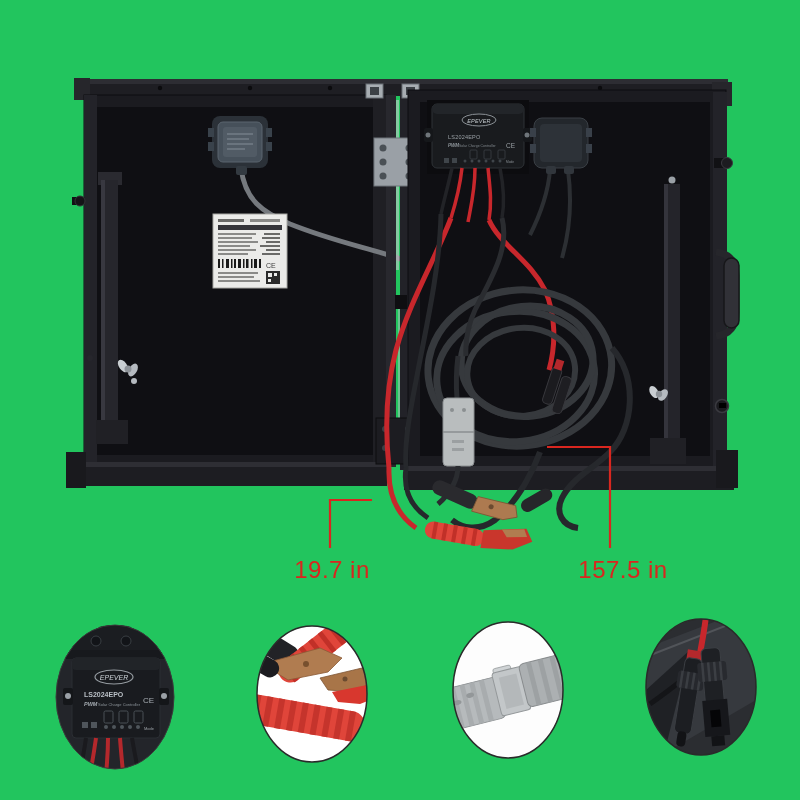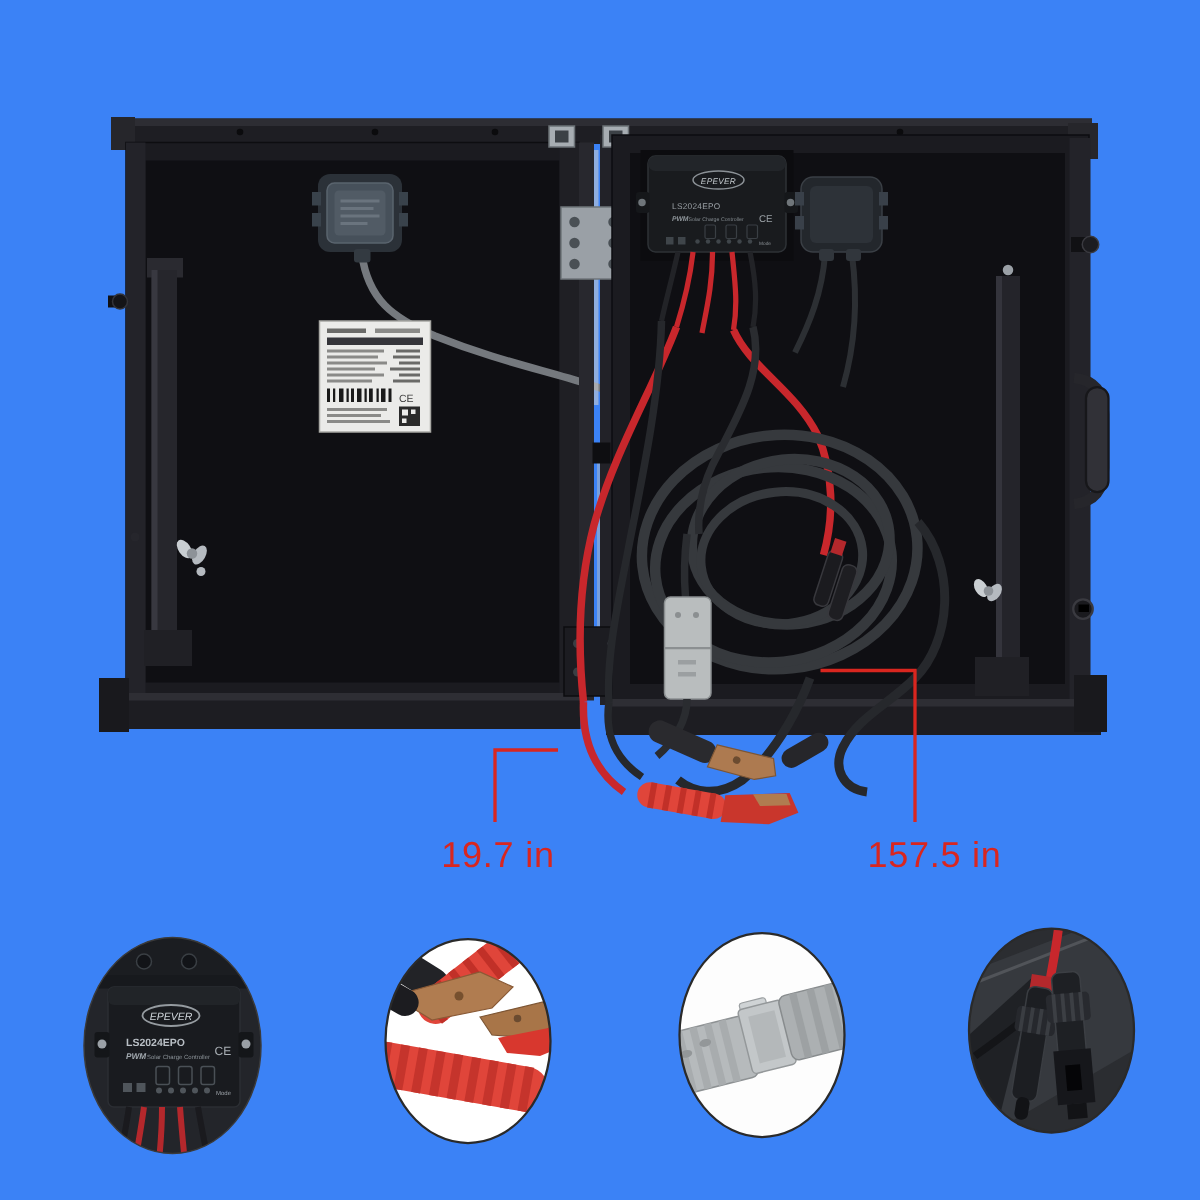--- a/index.html
+++ b/index.html
@@ -1,16 +1,16 @@
 <!DOCTYPE html>
 <html><head>
 <meta charset="utf-8">
 <style>
   html,body{margin:0;padding:0;background:#ffffff;}
-  .canvas{position:relative;width:800px;height:800px;background:#3b82f6;overflow:hidden;}
+  .canvas{position:relative;width:800px;height:800px;background:#22c55e;overflow:hidden;}
   svg{display:block;}
   svg text{font-family:"Liberation Sans","DejaVu Sans",sans-serif;}
   .measure{font-size:24px;letter-spacing:0.5px;}
   .tiny{letter-spacing:0.2px;}
 </style>
 </head>
 <body>
 
 <div class="canvas">
 <svg width="800" height="800" viewBox="0 0 800 800">

